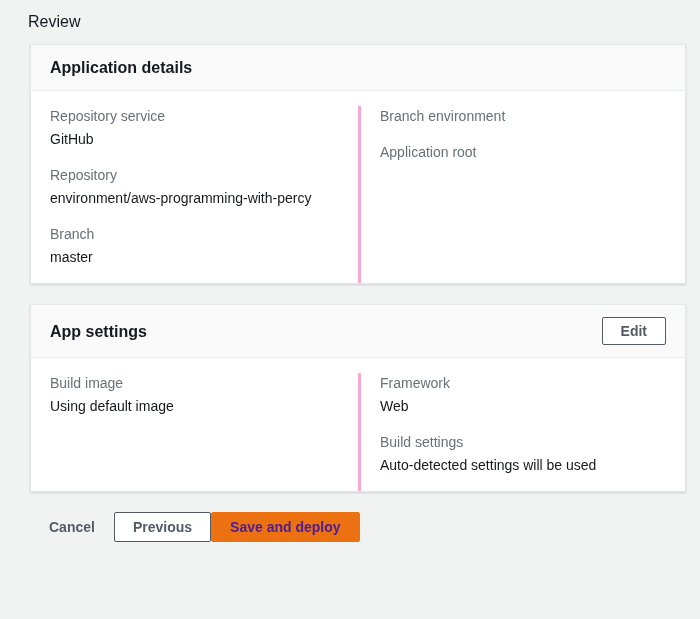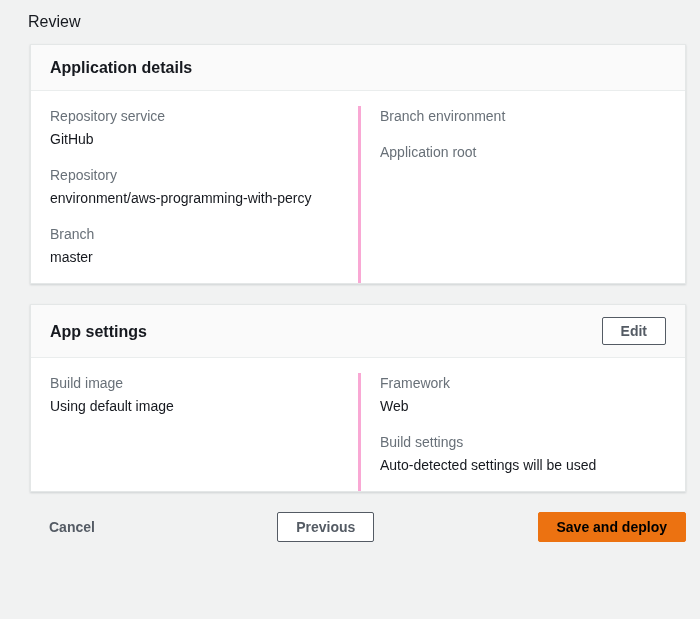--- a/index.html
+++ b/index.html
@@ -72,26 +72,26 @@
     color: #545b64;
   }
   .btn-normal {
     background: #ffffff;
     border: 1px solid #545b64;
     color: #545b64;
   }
   .btn-primary {
     background: #ec7211;
     border: 1px solid #ec7211;
-    color: #000000;
+    color: #4c1d95;
   }
   .btn-edit { padding: 4px 18px; }
   .footer {
     display: flex;
-    justify-content: space-between;
+    justify-content: flex-start;
     align-items: center;
     gap: 0;
     margin: 17px 14px 8px 30px;
   }
 </style>
 </head>
 <body>
 
 <div class="page">
 

